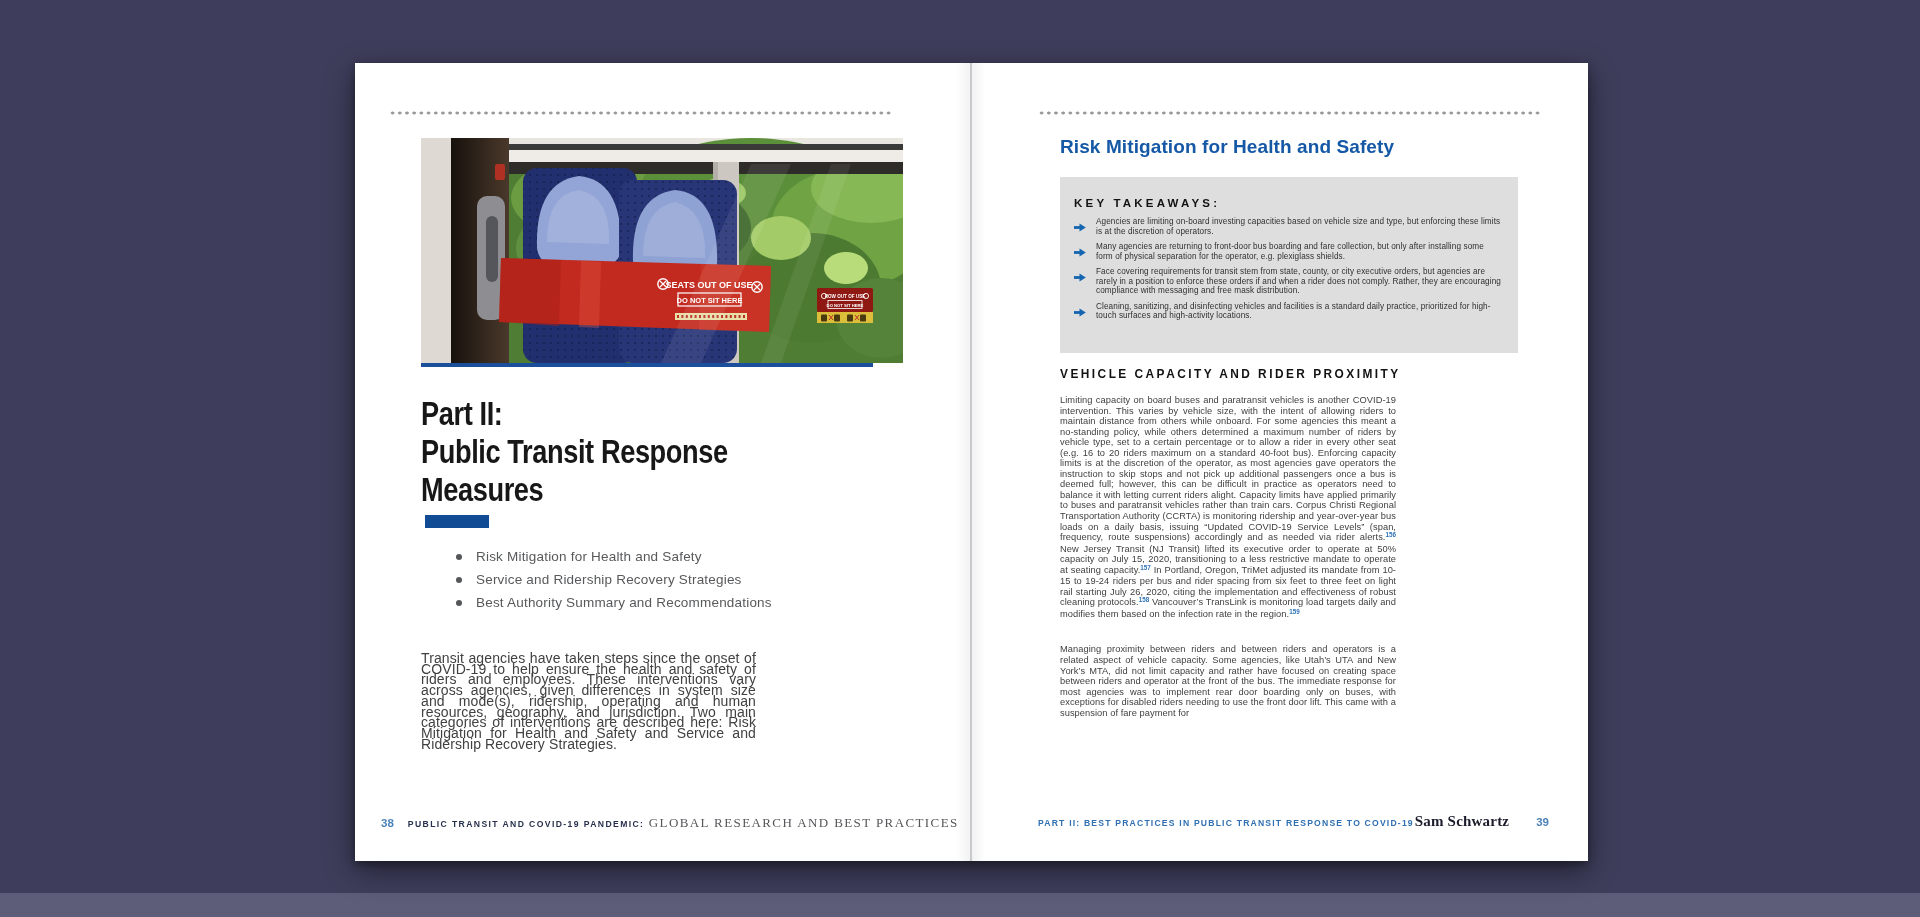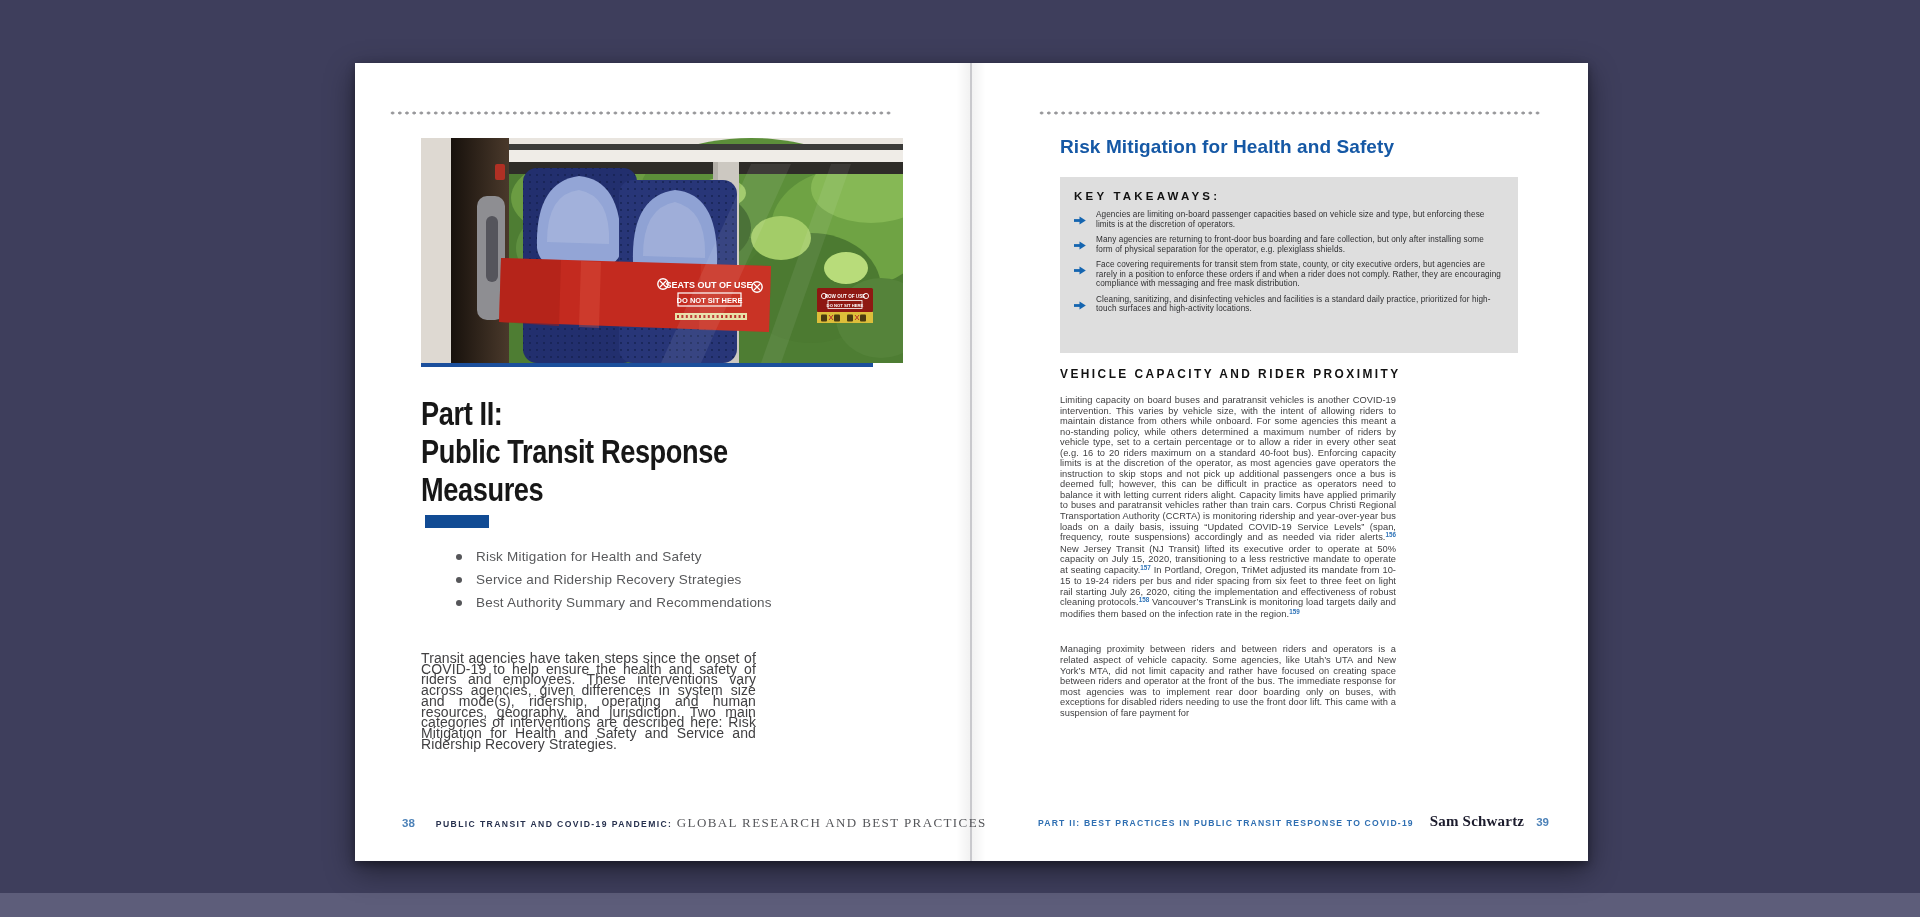--- a/index.html
+++ b/index.html
@@ -34,46 +34,46 @@
 
   .toc { position:absolute; left:99px; top:487px; width:360px; }
   .toc-item { position:relative; padding-left:22px; font-size:13.5px; line-height:14px;
            color:#58595b; letter-spacing:.2px; margin-bottom:9px; }
   .toc-item .dot { position:absolute; left:2px; top:4px; width:6px; height:6px; border-radius:50%; background:#555659; }
 
   .intro { position:absolute; left:66px; top:590px; width:335px; font-size:14px; line-height:10.7px;
            color:#414042; text-align:justify; letter-spacing:.1px; }
 
   .footer { position:absolute; top:750px; display:flex; align-items:baseline; }
-  .footer-left { left:26px; gap:21px;margin-left:21px; }
+  .footer-left { left:26px; gap:14px; }
   .pagenum { font-size:11.5px; font-weight:700; color:#4d82b8; }
   .doc-title-bold  { font-size:8.6px; font-weight:700; letter-spacing:1.4px; color:#27314e; }
   .doc-title-light { font-size:13px; font-weight:400; letter-spacing:1.4px; color:#55565a;font-family:Liberation Serif, serif; }
 
   
   .rp-heading { position:absolute; left:705px; top:73px; font-size:19px; font-weight:700; color:#1558a5; letter-spacing:.1px; }
 
   .takeaways { position:absolute; left:705px; top:114px; width:458px; height:176px;
-           background:#dedede; padding:13px 16px 10px 14px; }
+           background:#dedede; padding:20px 16px 10px 14px; }
   .tk-title { font-size:11.5px; font-weight:700; letter-spacing:3.2px; color:#121212; margin-bottom:8px; }
   .tk-item { display:flex; margin-bottom:6px; }
   .tk-arrow { flex:0 0 22px; padding-top:1px; }
   .tk-text { font-size:8.2px; line-height:9.5px; color:#2f2f31; letter-spacing:.1px; text-align:left; }
 
   .section-heading { position:absolute; left:705px; top:304px; font-size:12.5px; font-weight:700;
            letter-spacing:2.6px; color:#121212; transform:scaleX(.95); transform-origin:0 0; }
 
   .bodycopy { position:absolute; left:705px; top:332px; width:336px; font-size:9.3px; line-height:10.55px;
            color:#414042; text-align:justify; letter-spacing:.05px; }
   .bodycopy p + p { margin-top:24px; }
   .fn { color:#2f74b8; font-size:6.3px; font-weight:700; vertical-align:baseline; position:relative; top:-3px; letter-spacing:0; }
 
   .footer-right { left:683px; width:511px; justify-content:space-between; }
   .section-label { font-size:8.6px; font-weight:700; letter-spacing:1.2px; color:#2f6fb2;text-align:center; }
-  .brand-group { display:flex; align-items:baseline; gap:12px; }
+  .brand-group { display:flex; align-items:baseline; gap:27px; }
   .brand { font-family:"Liberation Serif", serif; font-weight:700; font-size:15px; color:#1b1b2c; letter-spacing:.2px; }
 </style>
 </head>
 <body>
 
 <div class="stage">
   <div class="desk-edge"></div>
 
   <div class="spread">
     <div class="gutter-shade"></div>
@@ -204,21 +204,21 @@
     <div class="takeaways">
       <div class="tk-title">KEY TAKEAWAYS:</div>
 
       <div class="tk-item">
         <span class="tk-arrow">
           <svg width="12" height="9" viewBox="0 0 12 9">
               <rect x="0" y="3.1" width="6.5" height="2.8" fill="#1565b0"></rect>
               <polygon points="5.5,0.4 11.8,4.5 5.5,8.6" fill="#1565b0"></polygon>
             </svg>
         </span>
-        <span class="tk-text">Agencies are limiting on-board passenger capacities based on vehicle size and type, but enforcing these limits is at the discretion of operators.</span>
+        <span class="tk-text">Agencies are limiting on-board investing capacities based on vehicle size and type, but enforcing these limits is at the discretion of operators.</span>
       </div>
       <div class="tk-item">
         <span class="tk-arrow">
           <svg width="12" height="9" viewBox="0 0 12 9">
               <rect x="0" y="3.1" width="6.5" height="2.8" fill="#1565b0"></rect>
               <polygon points="5.5,0.4 11.8,4.5 5.5,8.6" fill="#1565b0"></polygon>
             </svg>
         </span>
         <span class="tk-text">Many agencies are returning to front-door bus boarding and fare collection, but only after installing some form of physical separation for the operator, e.g. plexiglass shields.</span>
       </div>

